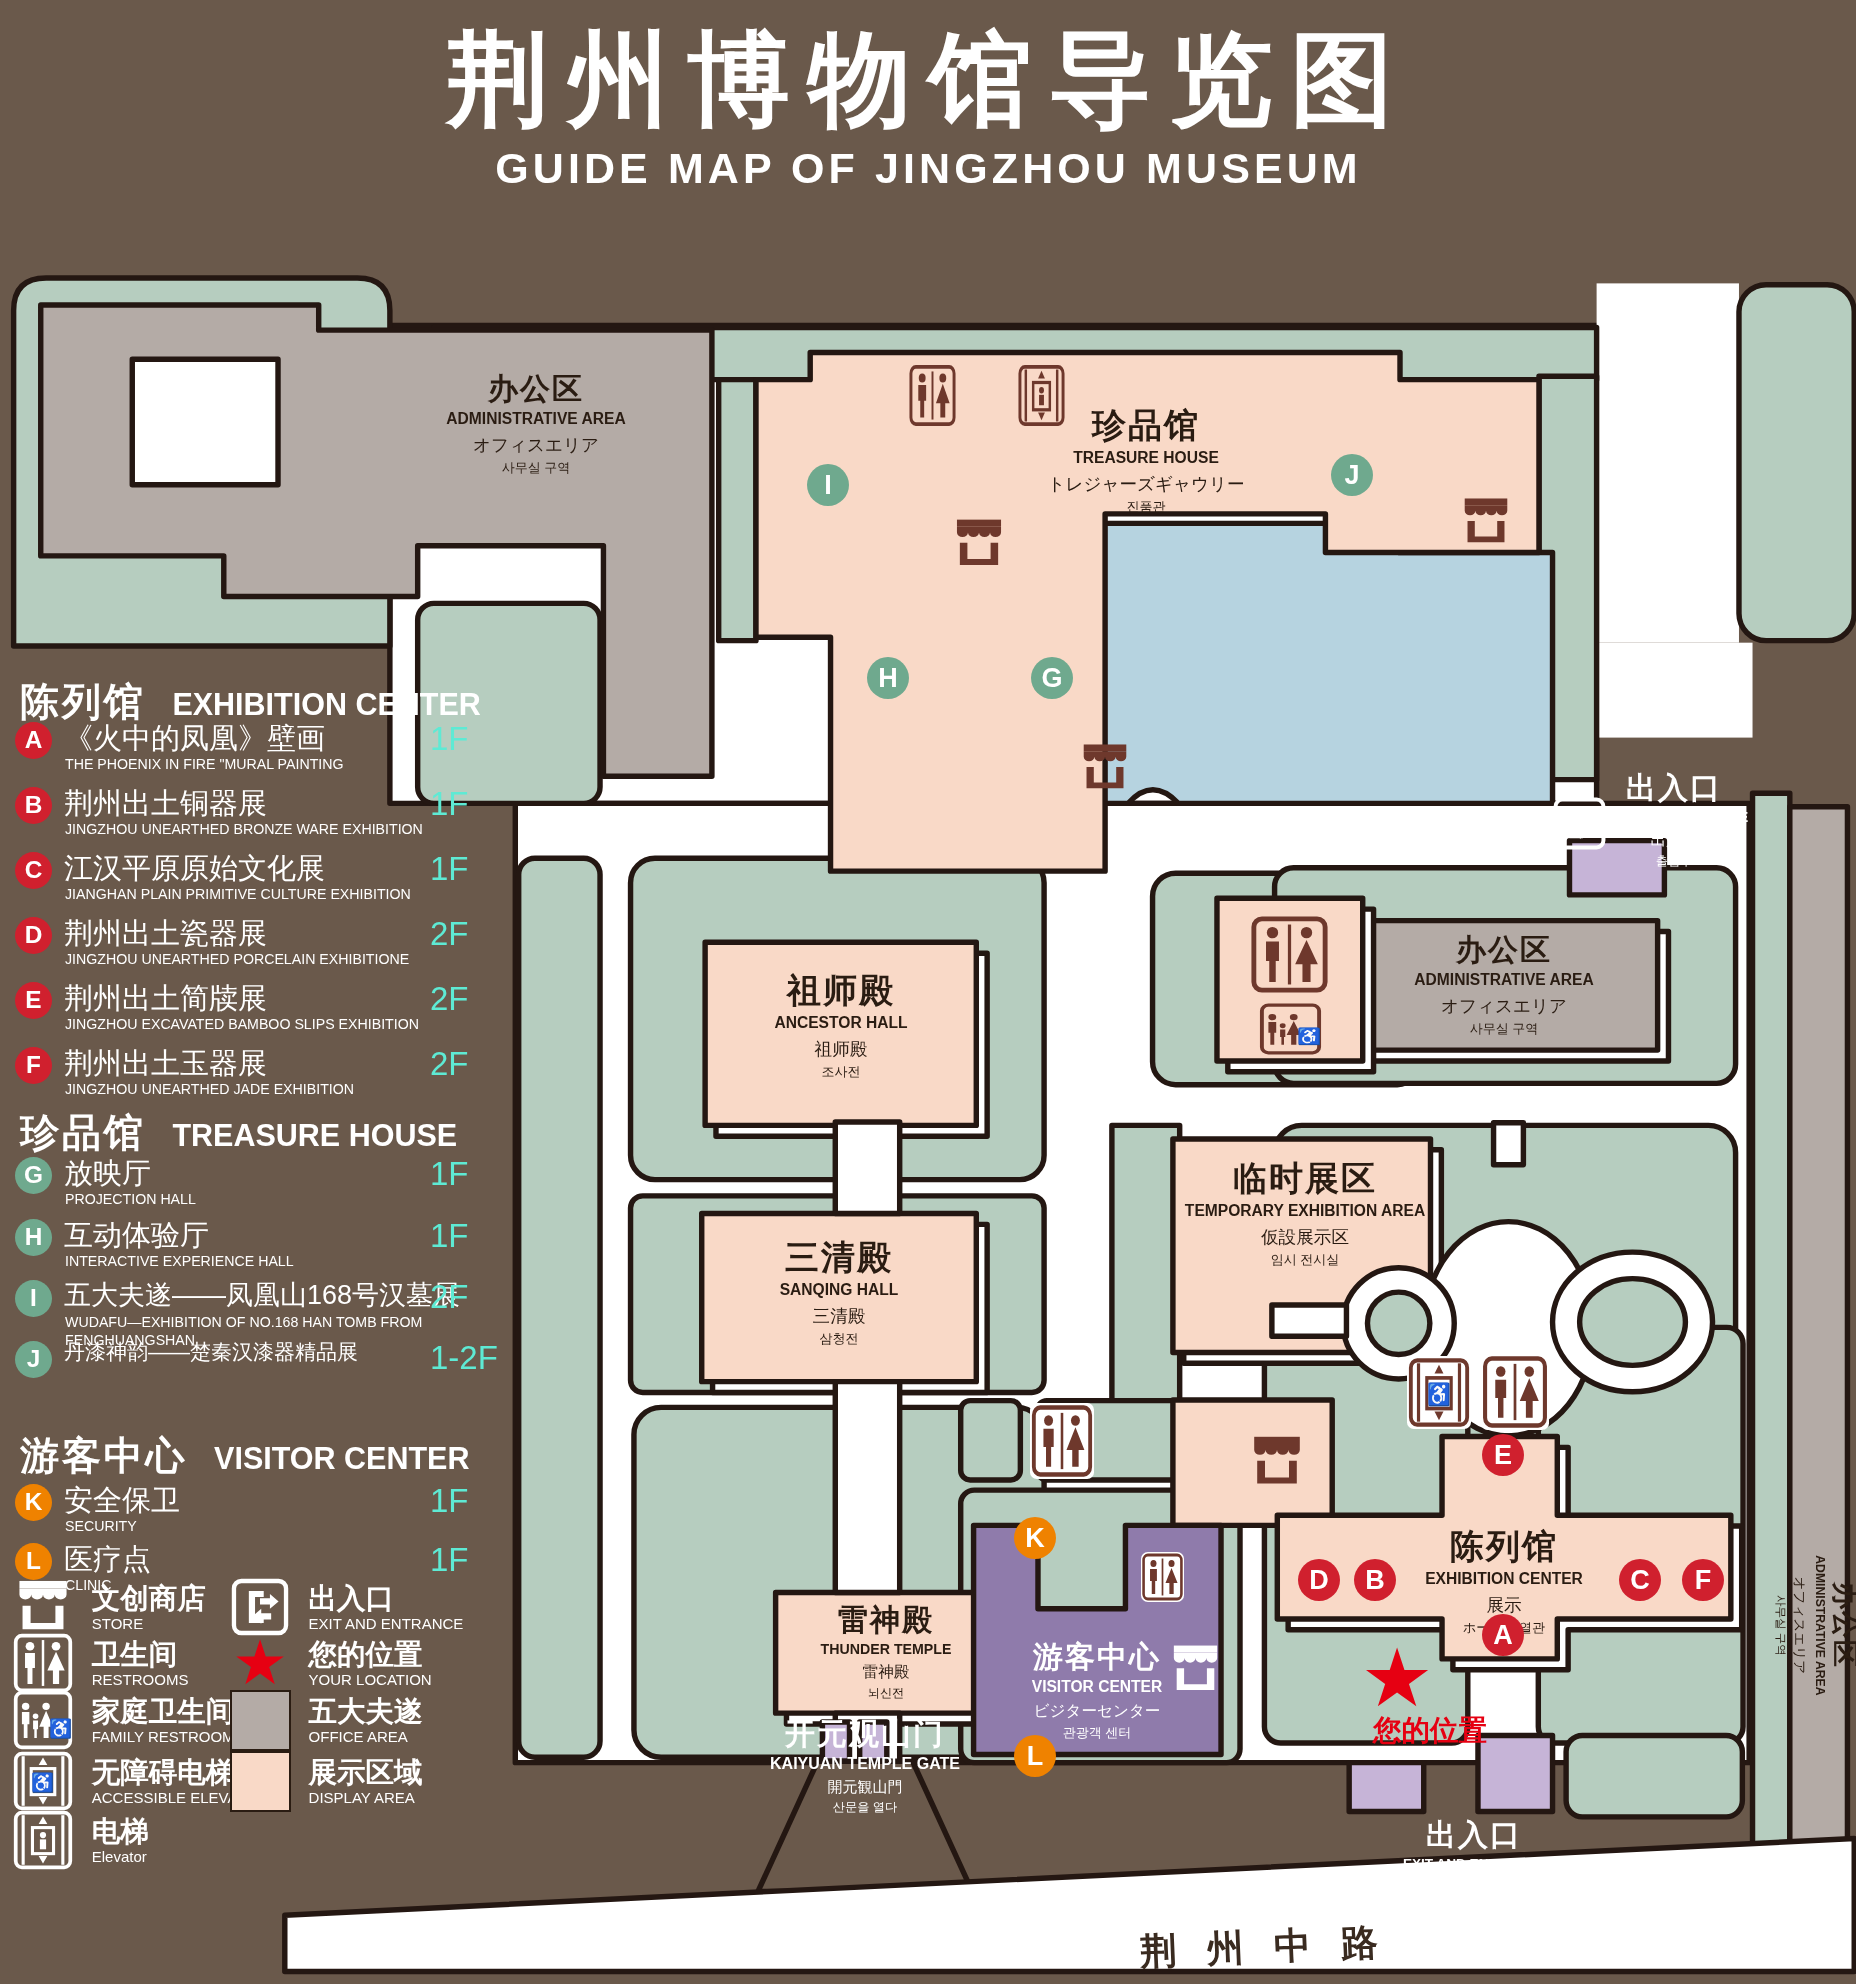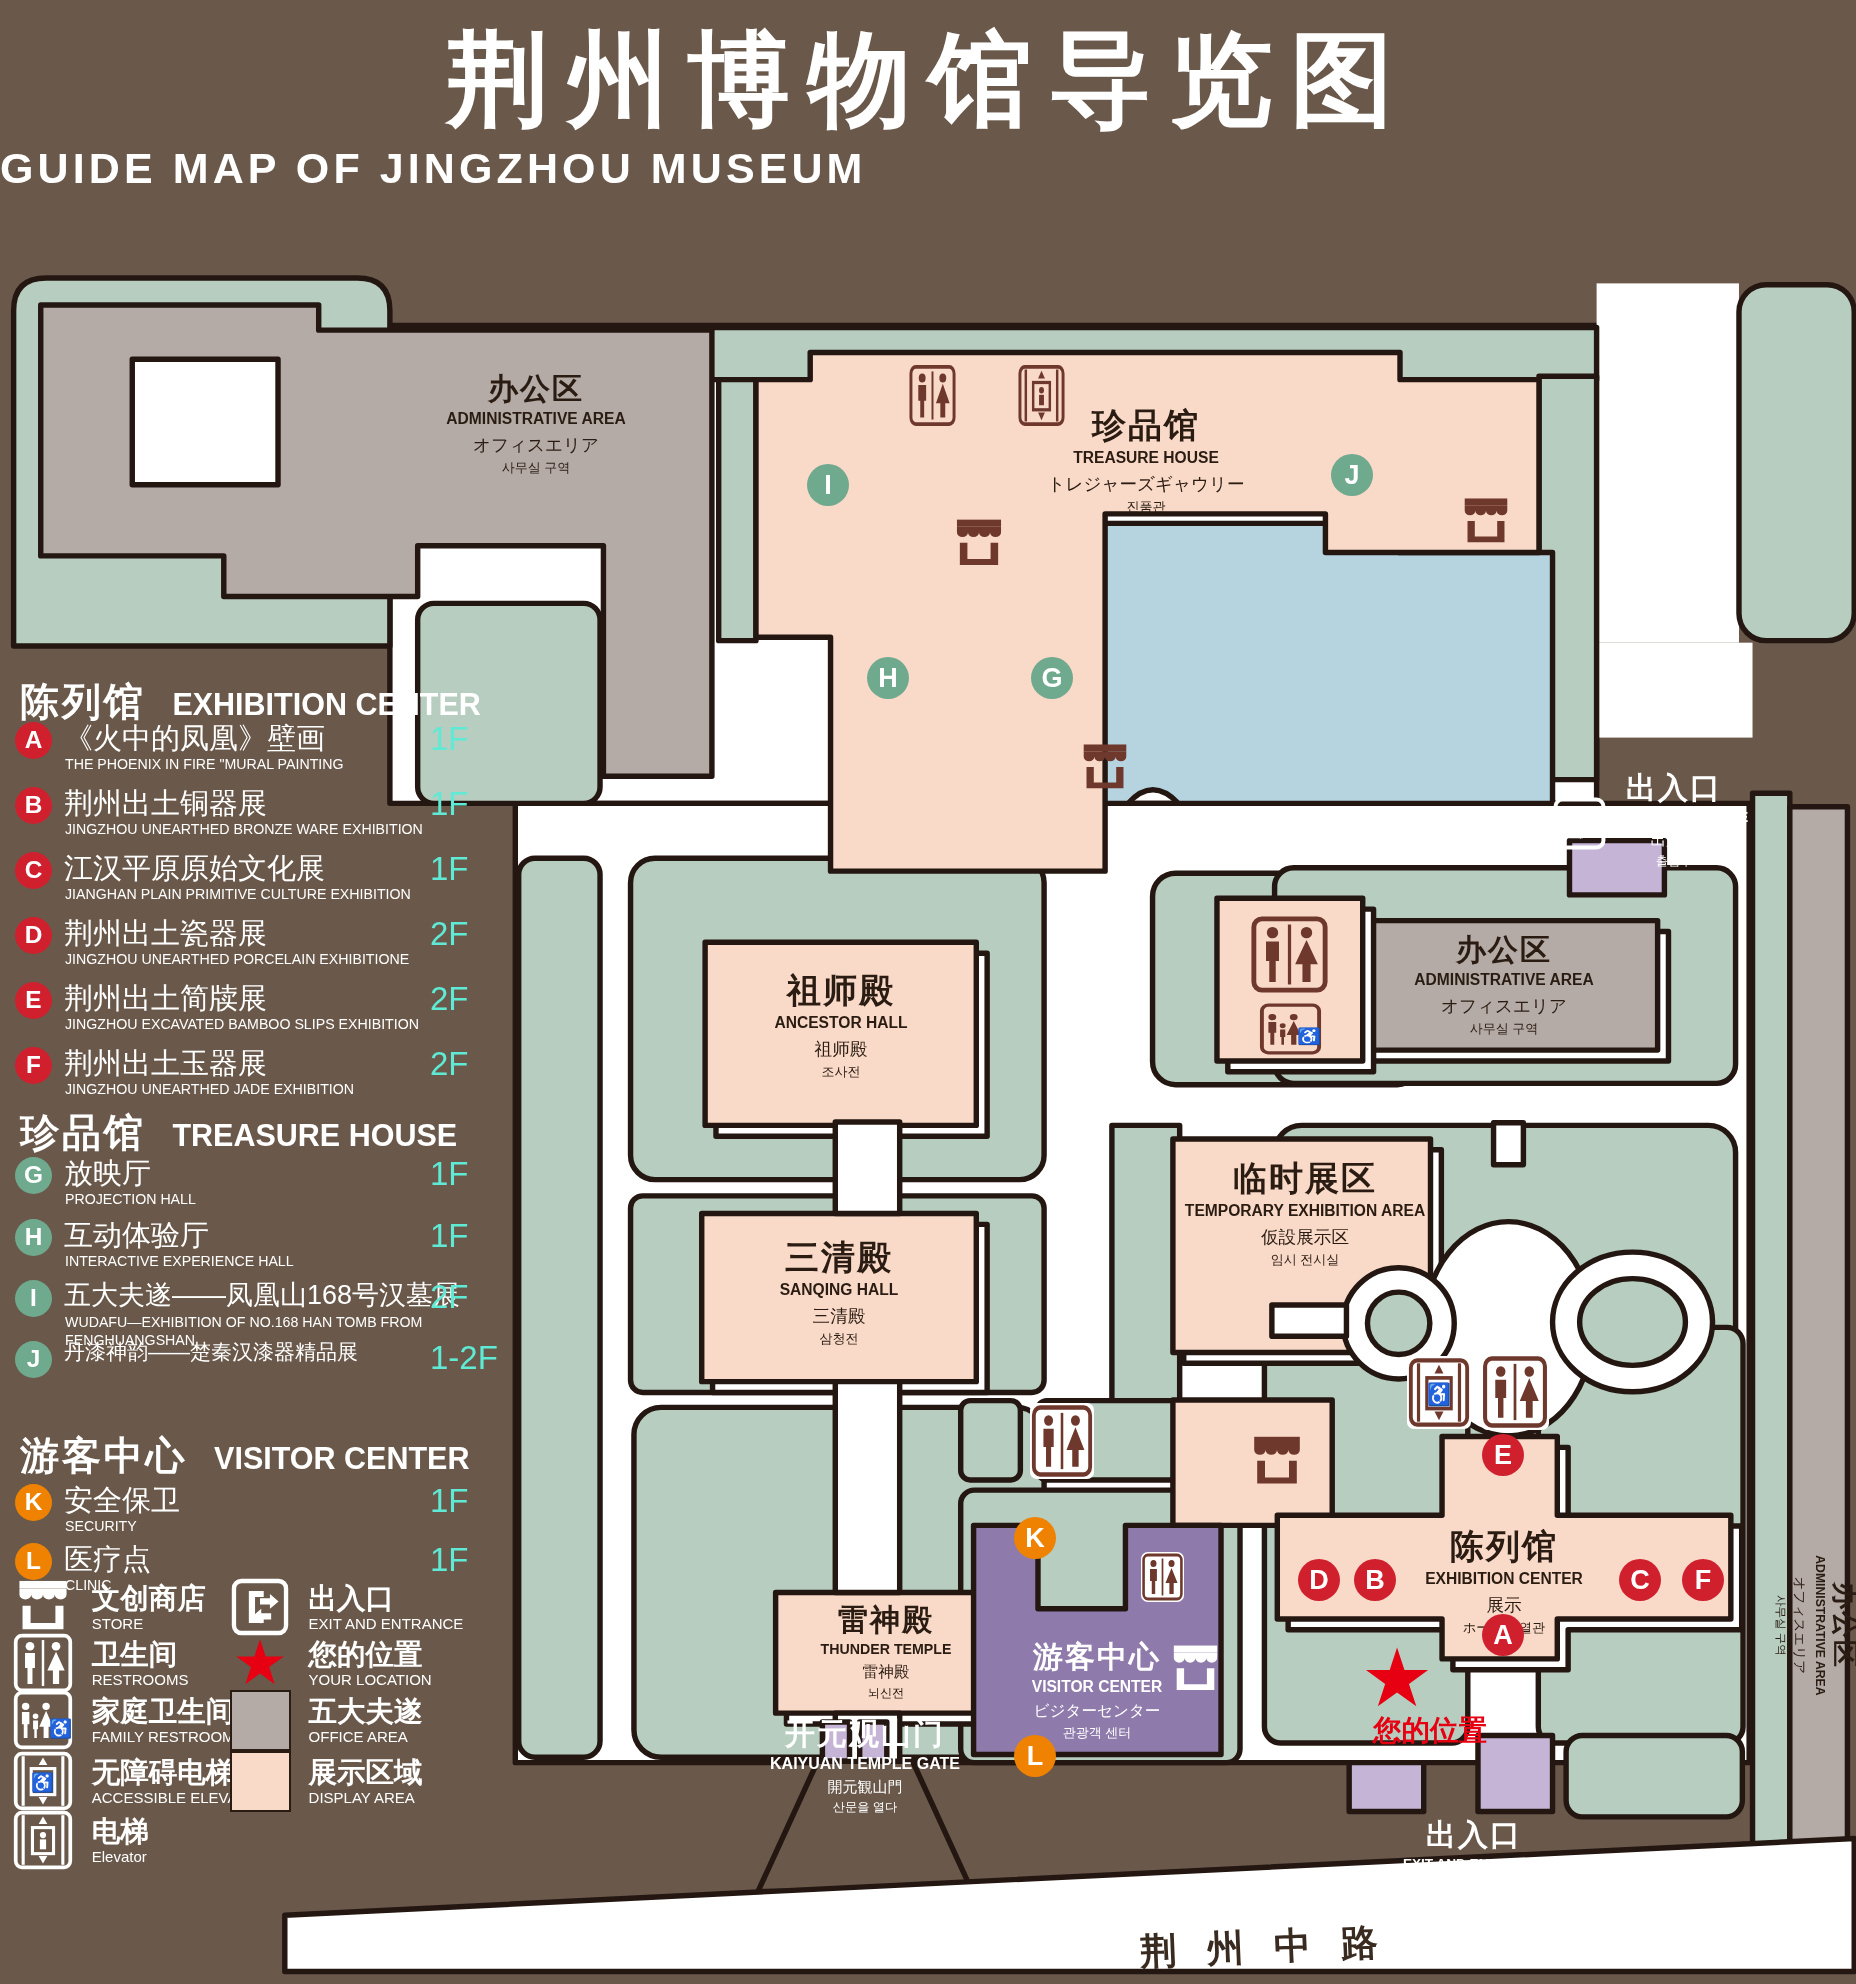--- a/index.html
+++ b/index.html
@@ -2,21 +2,21 @@
 <html style="font-size:11px"><head>
 <meta charset="utf-8">
 <style>
   html,body{margin:0;padding:0}
   body{width:1857px;height:1985px;position:relative;background:#6a594b;overflow:hidden;
        font-family:"Liberation Sans",sans-serif;color:#fff}
   .abs{position:absolute}
   
   .title-zh{left:0;right:0;top:12.2px;text-align:center;font-size:103px;font-weight:bold;
             letter-spacing:17.6px;color:#fff}
-  .title-en{left:0;right:0;top:144px;text-align:left;font-size:43px;font-weight:bold;
+  .title-en{left:0;right:0;top:144px;text-align:center;font-size:43px;font-weight:bold;
             letter-spacing:4.1px;color:#fff}
   
   .sec-head{left:20.3px;display:flex;align-items:baseline;gap:27px;color:#fff}
   .sec-head .zh{font-size:39px;font-weight:bold;letter-spacing:2.7px}
   .sec-head .en{font-size:30.5px;font-weight:bold}
   .lrow{left:15px;width:500px;height:62px}
   .lrow .dot{position:absolute;left:0;top:2.7px;width:37px;height:37px;border-radius:50%;
              display:flex;align-items:center;justify-content:center;font-size:24.4px;font-weight:bold;color:#fff}
   .lrow .zh{position:absolute;left:49px;top:0;font-size:29px;color:#fff;white-space:nowrap}
   .lrow .en{position:absolute;left:50px;top:37px;font-size:14.2px;color:#fff;white-space:pre-line;line-height:17.6px}

